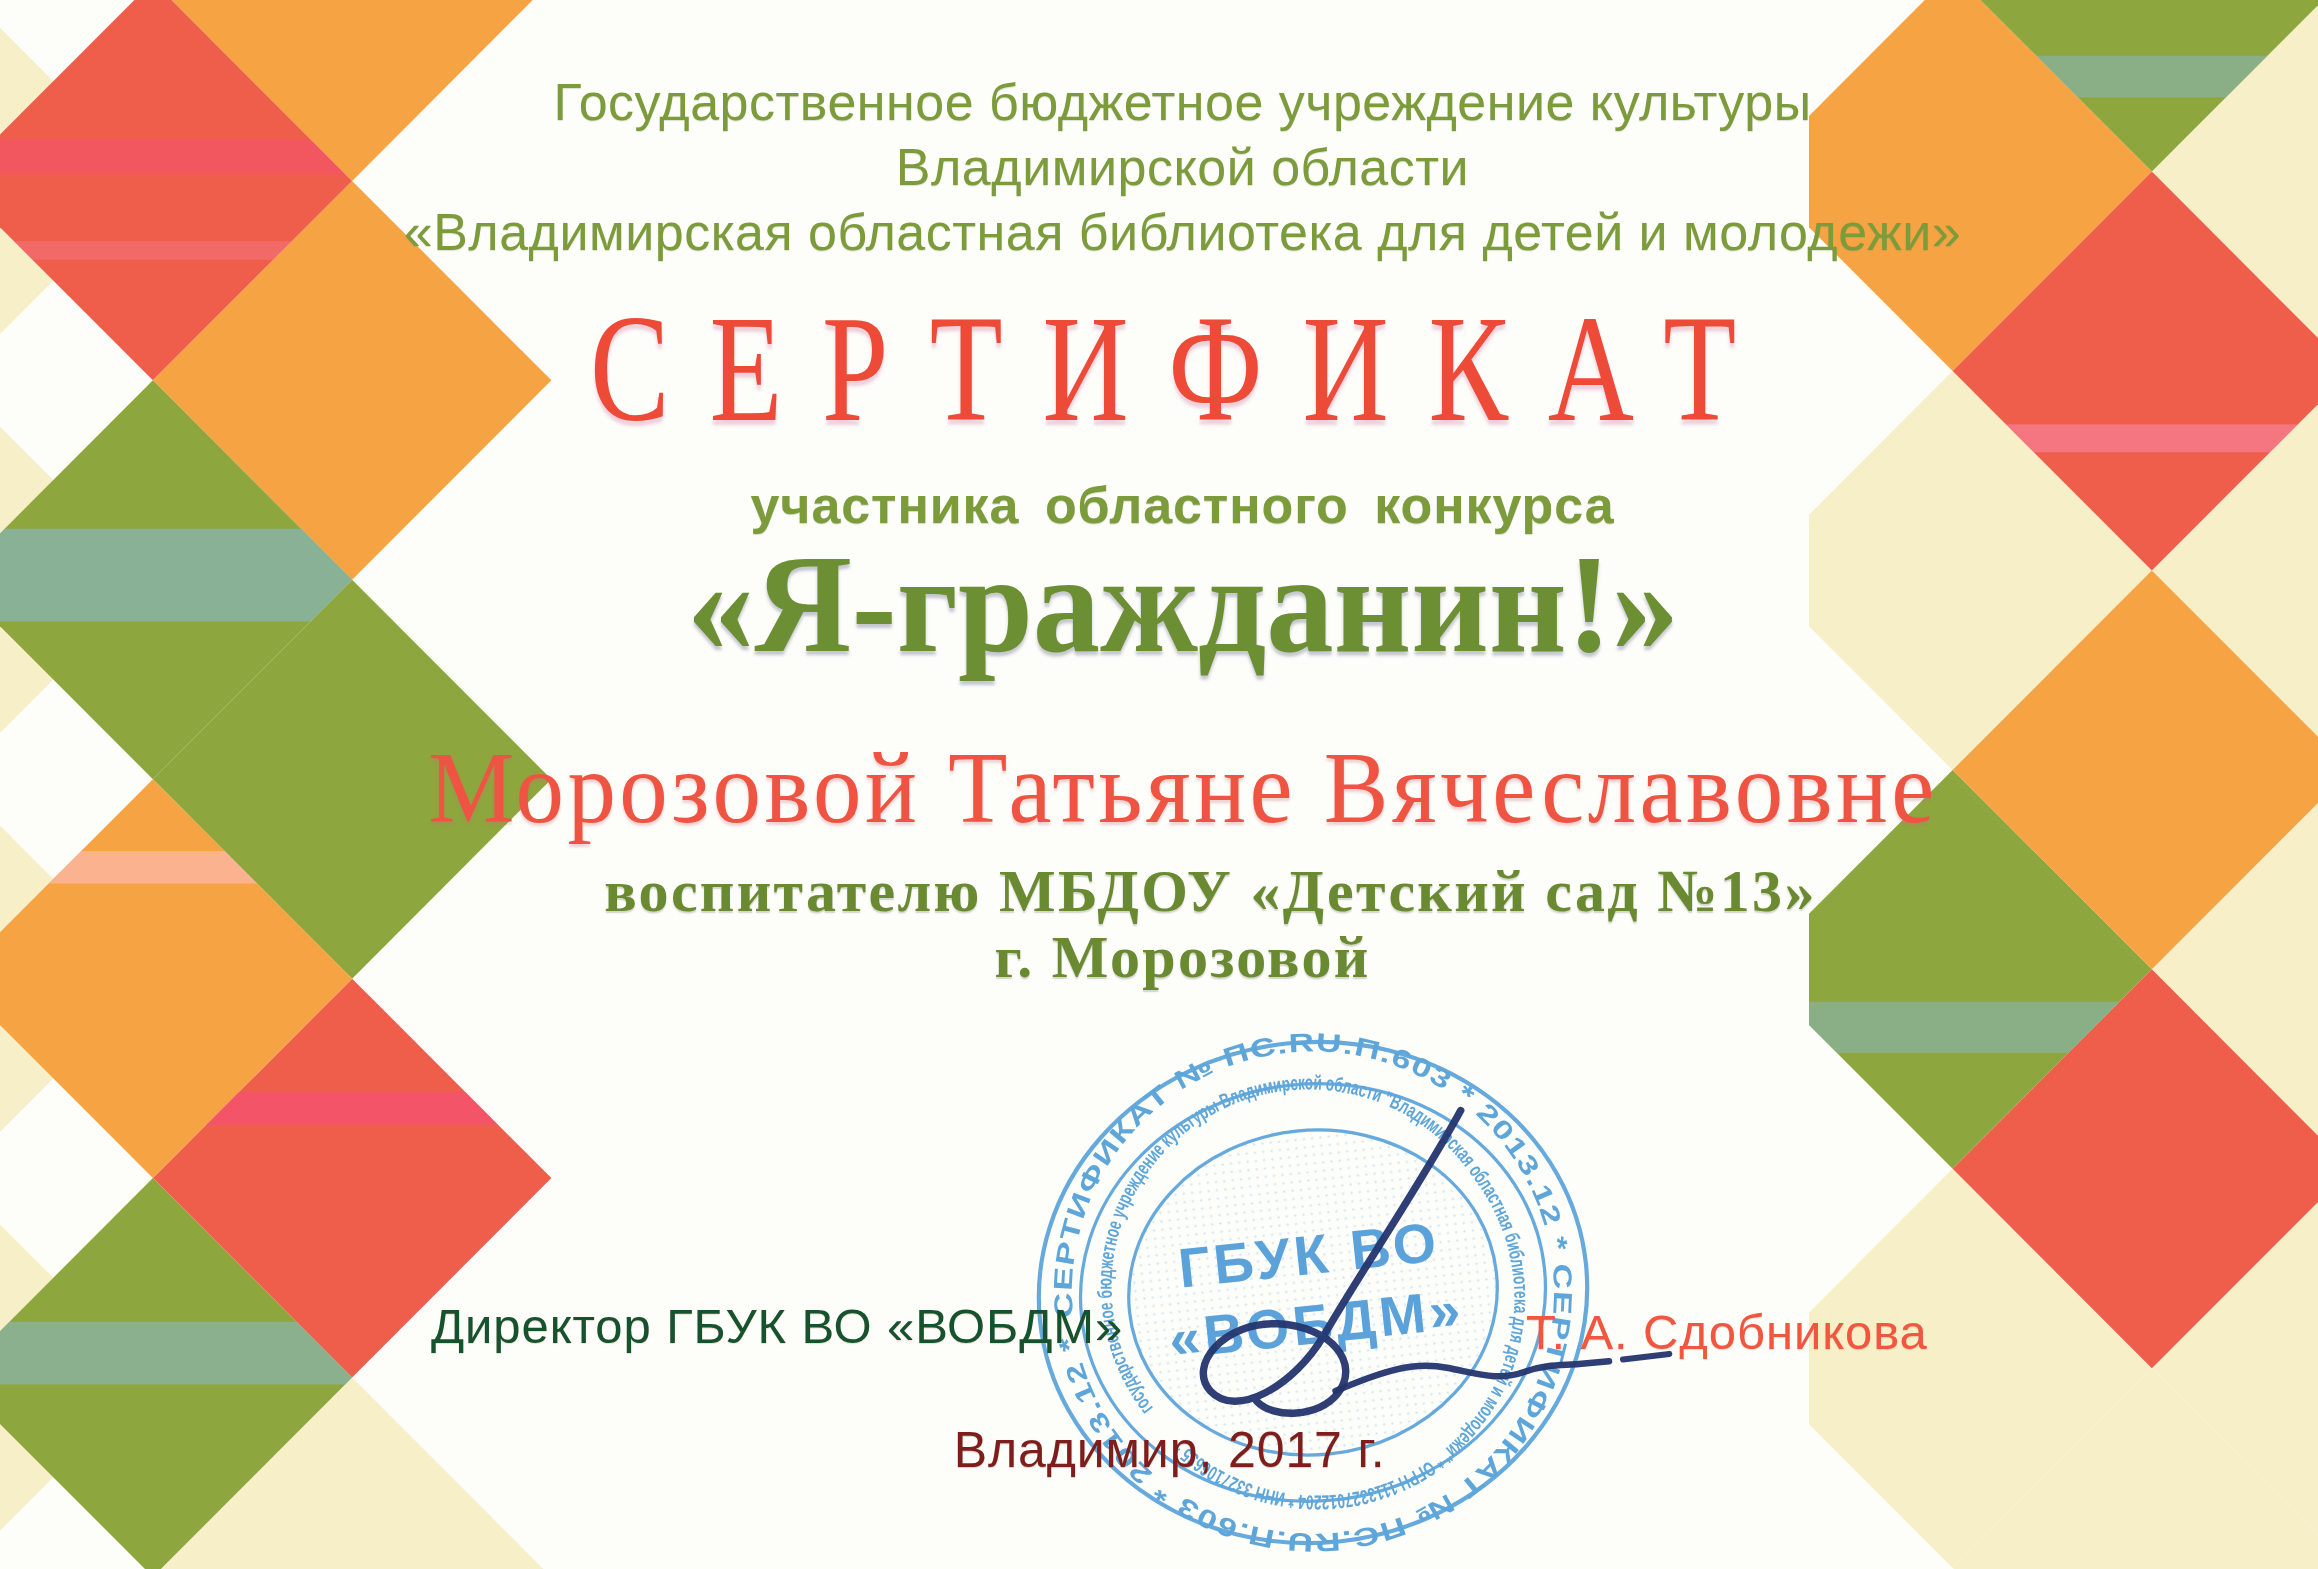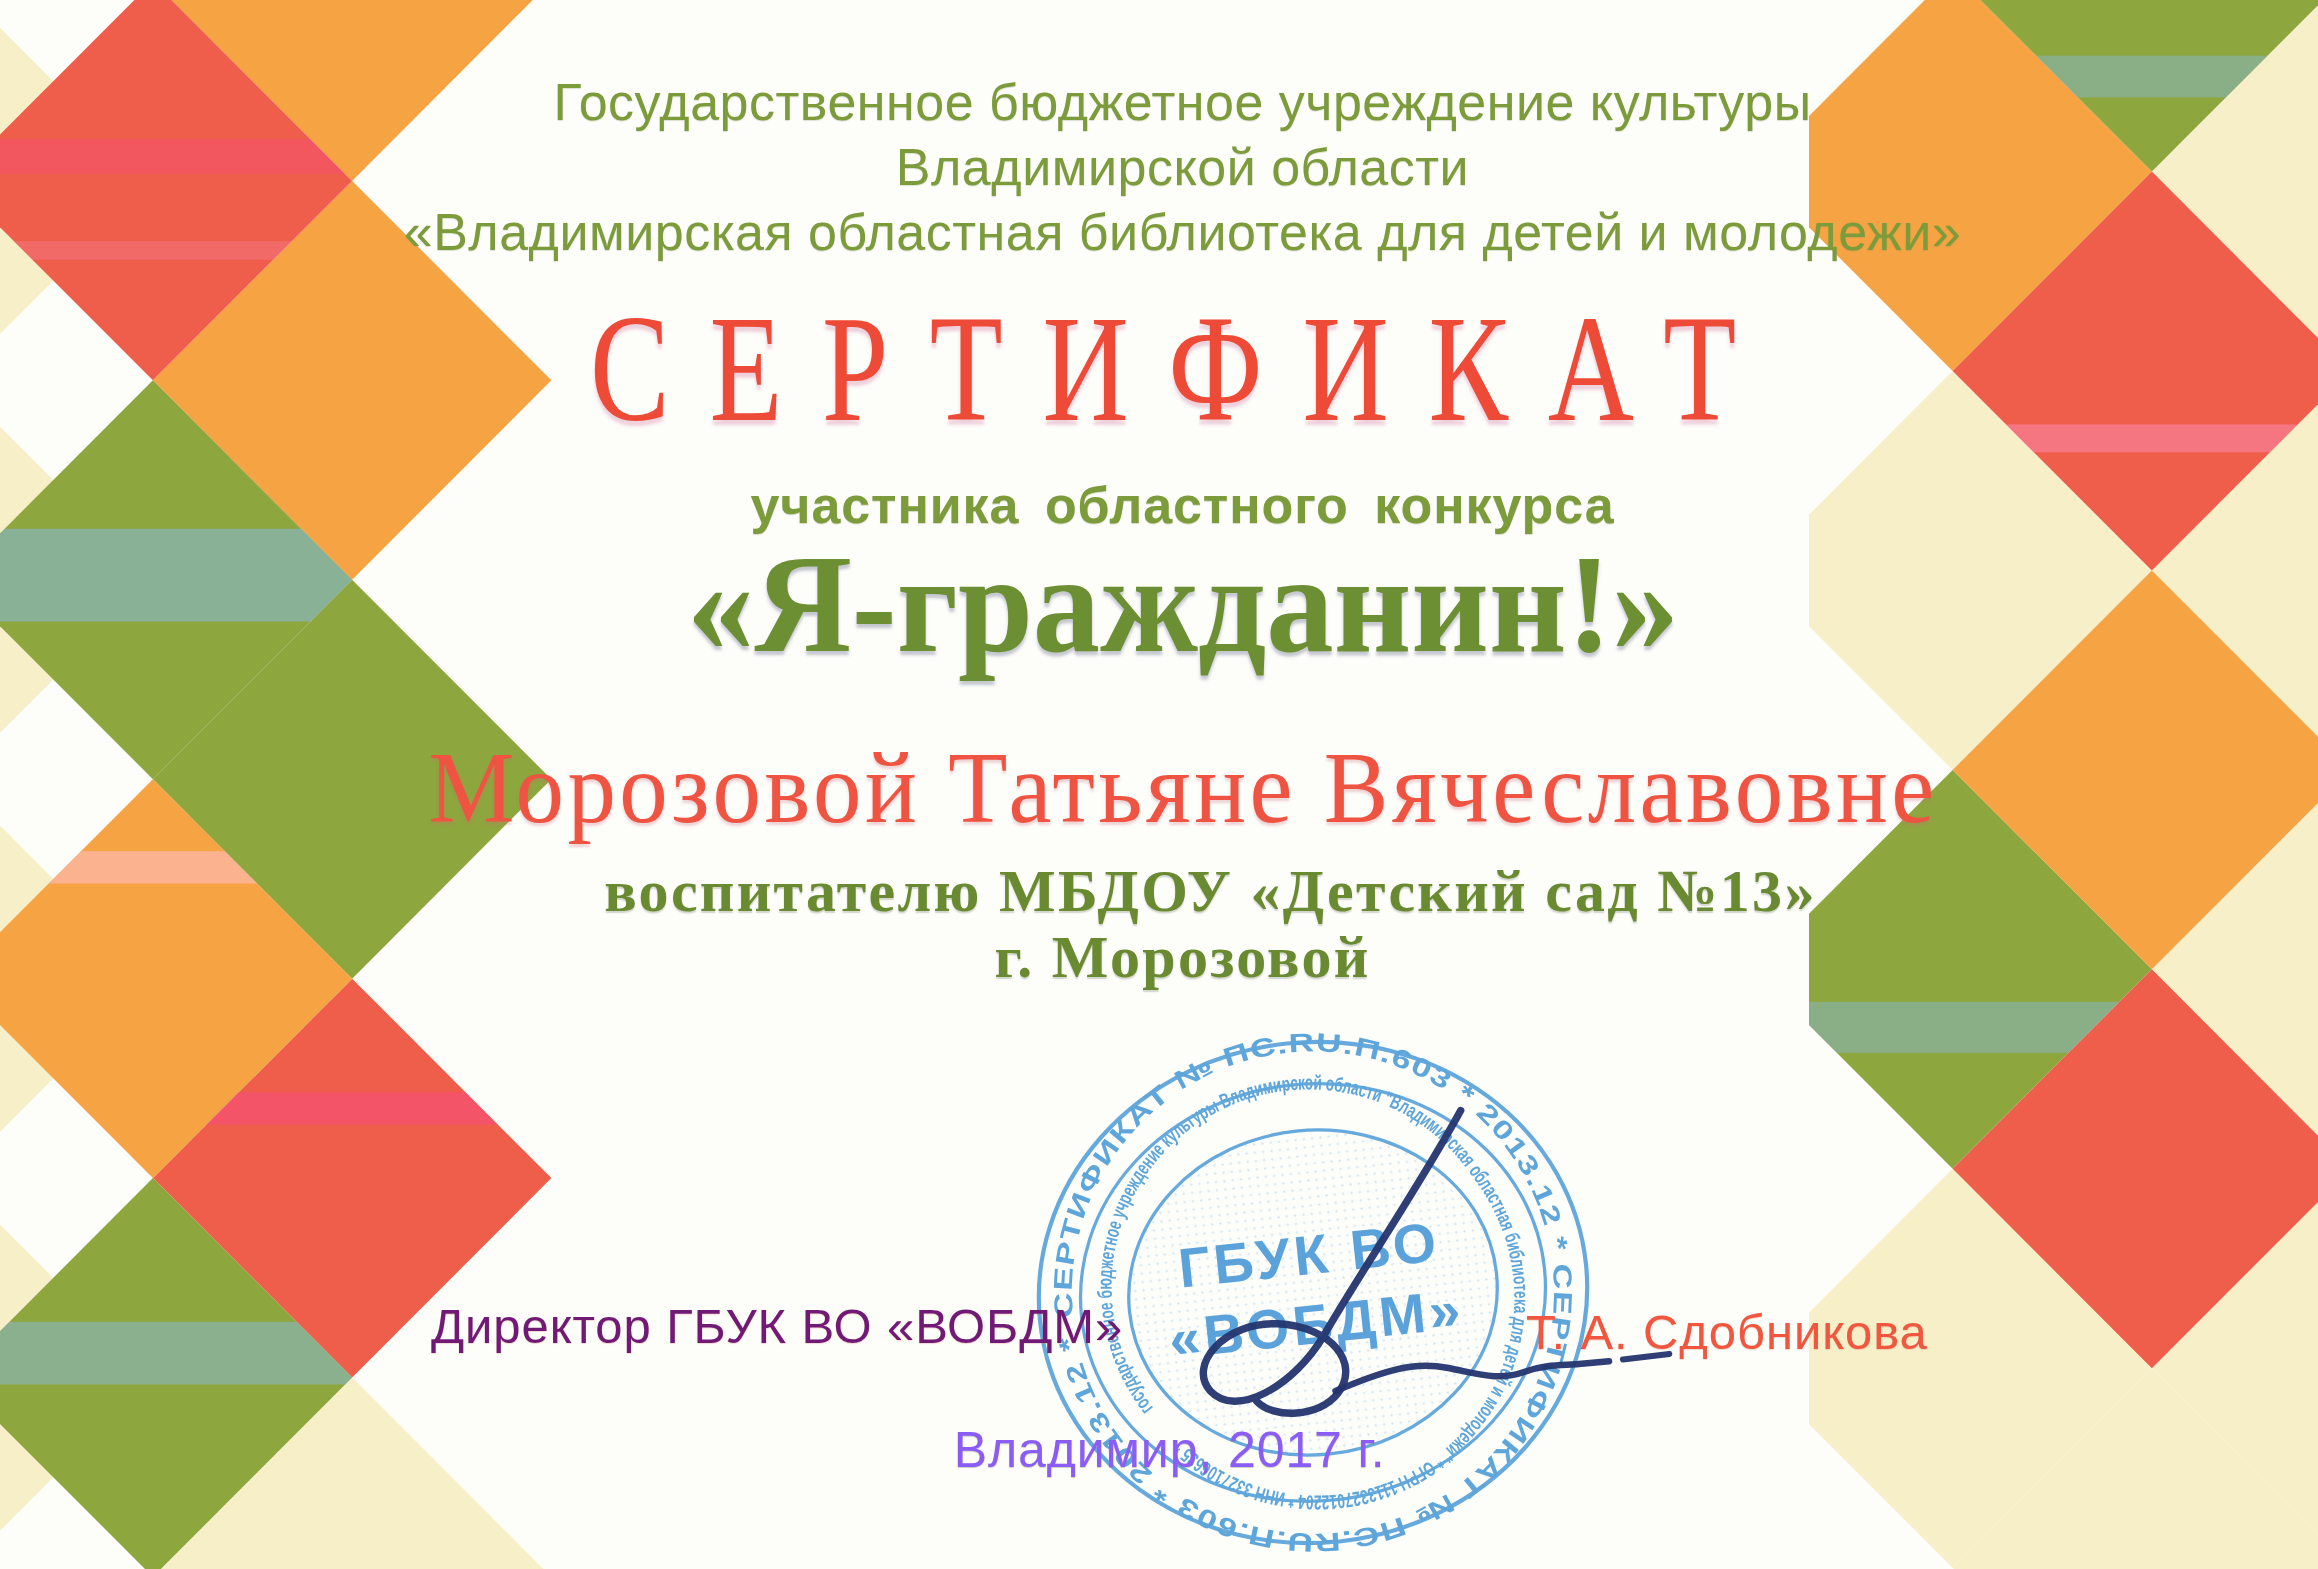--- a/index.html
+++ b/index.html
@@ -71,34 +71,34 @@
     top:923px;
     transform:translateX(-50%);
     font-family:"Liberation Serif", serif;
     font-size:60px;font-weight:bold;
     letter-spacing:2.3px;
     color:#6a8a32;
     text-shadow:0 1.9px 1.4px rgba(110,120,90,.3);
   }
   .director-label{
     position:absolute;left:431px;top:1298px;
-    font-size:49px;color:#701a75;letter-spacing:0.9px;
+    font-size:49px;color:#14532d;letter-spacing:0.9px;
     white-space:nowrap;
     text-shadow:0 1.4px 0.9px rgba(220,130,110,.3);
   }
   .director-name{
     position:absolute;left:1526px;top:1304px;
     font-size:49px;color:#f1563f;letter-spacing:0.9px;
     white-space:nowrap;
     text-shadow:0 1.4px 0.9px rgba(220,130,110,.3);
   }
   .footer-date{
     top:1421px;
     transform:translateX(-53%);
-    font-size:50px;color:#8b5cf6;letter-spacing:0.9px;
+    font-size:50px;color:#7f1d1d;letter-spacing:0.9px;
     text-shadow:0 1.4px 0.9px rgba(110,120,90,.35);
   }
   #stamp-svg{position:absolute;left:965px;top:968px;width:696px;height:649px;opacity:.93;}
   #signature-svg{position:absolute;left:1113px;top:1043px;width:649px;height:441px;}
   .stamp-ring-text{fill:#53a0d8;font-family:"Liberation Sans", sans-serif;font-weight:bold;}
   .stamp-center-text{fill:#4f9cd8;font-family:"Liberation Sans", sans-serif;font-weight:bold;font-size:120px;letter-spacing:8px;text-anchor:middle;}
 </style>
 </head>
 <body>
 

